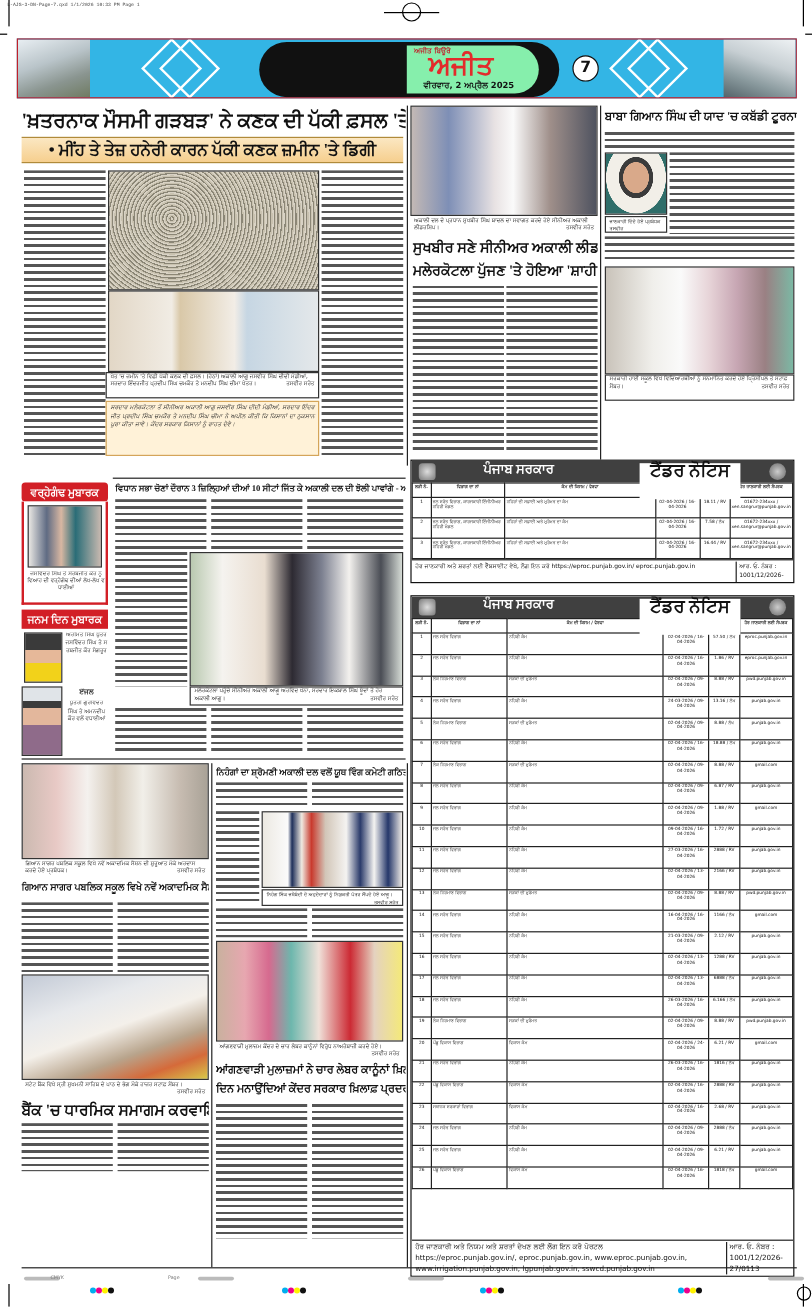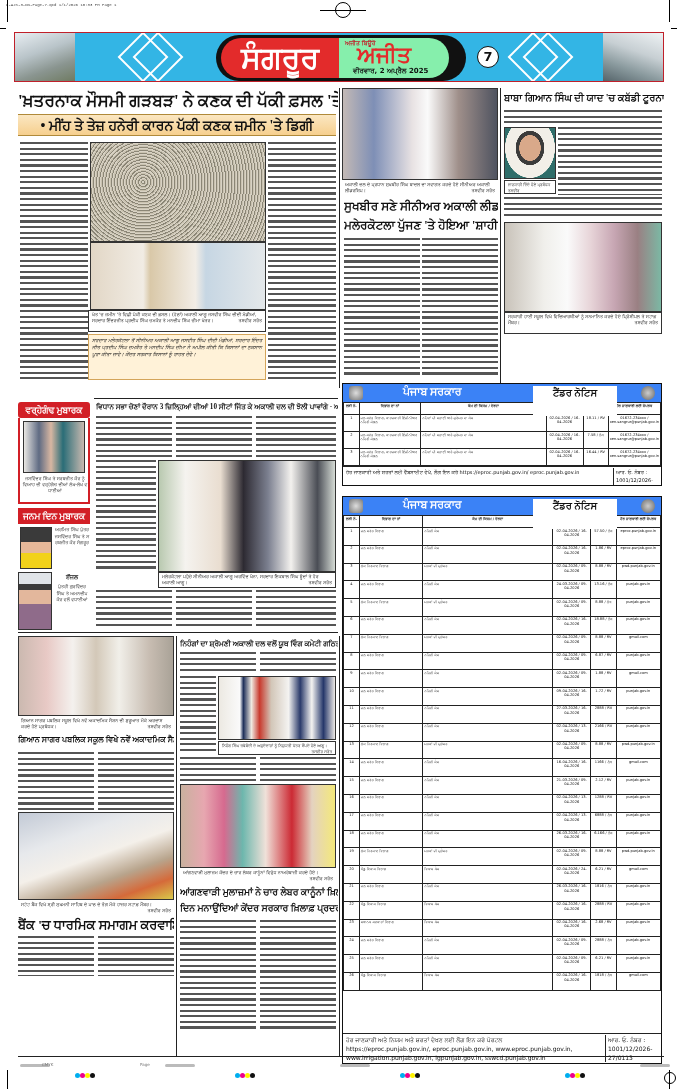--- a/index.html
+++ b/index.html
@@ -23,25 +23,25 @@
   
   .txt { font-size: 4.6px; line-height: 6.6px; color: #222; text-align: justify; overflow: hidden; word-break: break-all; }
   .txt.fake { background: repeating-linear-gradient(180deg, #555 0 2.2px, transparent 2.2px 5.6px); color: transparent; }
   .photo { background: #999; border: 1px solid #333; overflow: hidden; }
   .cap { font-size: 4.6px; line-height: 6px; color: #111; background: #fff; border: 1px solid #333; padding: 1px 3px; overflow: hidden; }
   .hl { font-family: "Liberation Serif", serif; font-weight: bold; color: #111; white-space: nowrap; overflow: hidden; }
   .rule-v { width: 1px; background: #222; }
   .rule-h { height: 1px; background: #222; }
   
   .tender { border: 1px solid #111; background: #fff; overflow: hidden; }
-  .tender-head { height: 18px; background: #3b82f6; position: relative; }
+  .tender-head { height: 18px; background: #404040; position: relative; }
   .tender-head .emb { position: absolute; left: 6px; top: 2px; width: 14px; height: 14px; background: radial-gradient(#ddd,#777); border-radius: 3px; }
   .tender-head .emb2 { position: absolute; right: 6px; top: 2px; width: 14px; height: 14px; background: radial-gradient(#ccc,#666); border-radius: 50%; }
   .tender-head .gov { position: absolute; left: 60px; top: 1px; color: #fff; font-size: 11px; font-weight: bold; font-family: "Liberation Serif", serif; }
-  .tender-head .tn { position: absolute; left: 190px; top: 2px; width: 84px; height: 30px; background: #fff; color: #111; font-size: 10px; font-weight: bold; text-align: center; line-height: 14px; font-family: "Liberation Serif", serif; }
+  .tender-head .tn { position: absolute; left: 190px; top: 2px; width: 84px; height: 30px; background: #fff; color: #111; font-size: 15px; font-weight: bold; text-align: center; line-height: 14px; font-family: "Liberation Serif", serif; }
   table.tt { width: 100%; border-collapse: collapse; font-size: 3.6px; line-height: 4.4px; }
   table.tt th, table.tt td { border: 0.8px solid #222; padding: 0.5px 1px; vertical-align: top; overflow: hidden; }
   table.tt th { font-weight: bold; text-align: center; height: 12px; }
   table.tt td.c { text-align: center; }
   .tender-foot { font-size: 5px; line-height: 8px; padding: 1px 3px; border-top: 1px solid #222; display: flex; }
   .tender-foot .l { flex: 1; border-right: 1px solid #222; }
   .tender-foot .r { width: 44px; padding-left: 2px; }
   .cmyk { height: 5px; width: 5px; border-radius: 50%; display: inline-block; }
   .grey-bar { height: 3px; border-radius: 2px; background: #bbb; }
 </style>
@@ -56,21 +56,20 @@
 <div class="abs reg" style="left:335px;top:2px"></div>
 <div class="abs crop-h" style="left:320px;top:10px;width:46px"></div>
 
 <div class="abs masthead">
   <div class="mh-photo" style="left:0"></div>
   <div class="mh-diam" style="left:110px"></div>
   <div class="mh-diam" style="left:125px"></div>
   <div class="mh-diam" style="left:500px"></div>
   <div class="mh-diam" style="left:515px"></div>
   <div class="mh-pill">
-    <div class="mh-red">ਸੰਗਰੂਰ</div>
     <div class="mh-yel">
       <div class="mh-small">ਅਜੀਤ ਬਿਊਰੋ</div>
       <div class="mh-ajit">ਅਜੀਤ</div>
       <div class="mh-date">ਵੀਰਵਾਰ, 2 ਅਪ੍ਰੈਲ 2025</div>
     </div>
   </div>
   <div class="mh-page">7</div>
   <div class="mh-photo" style="right:0;background:linear-gradient(200deg,#eef2f4 0%,#c7cfd3 40%,#8a9a9e 70%,#55646a 100%)"></div>
 </div>
 

